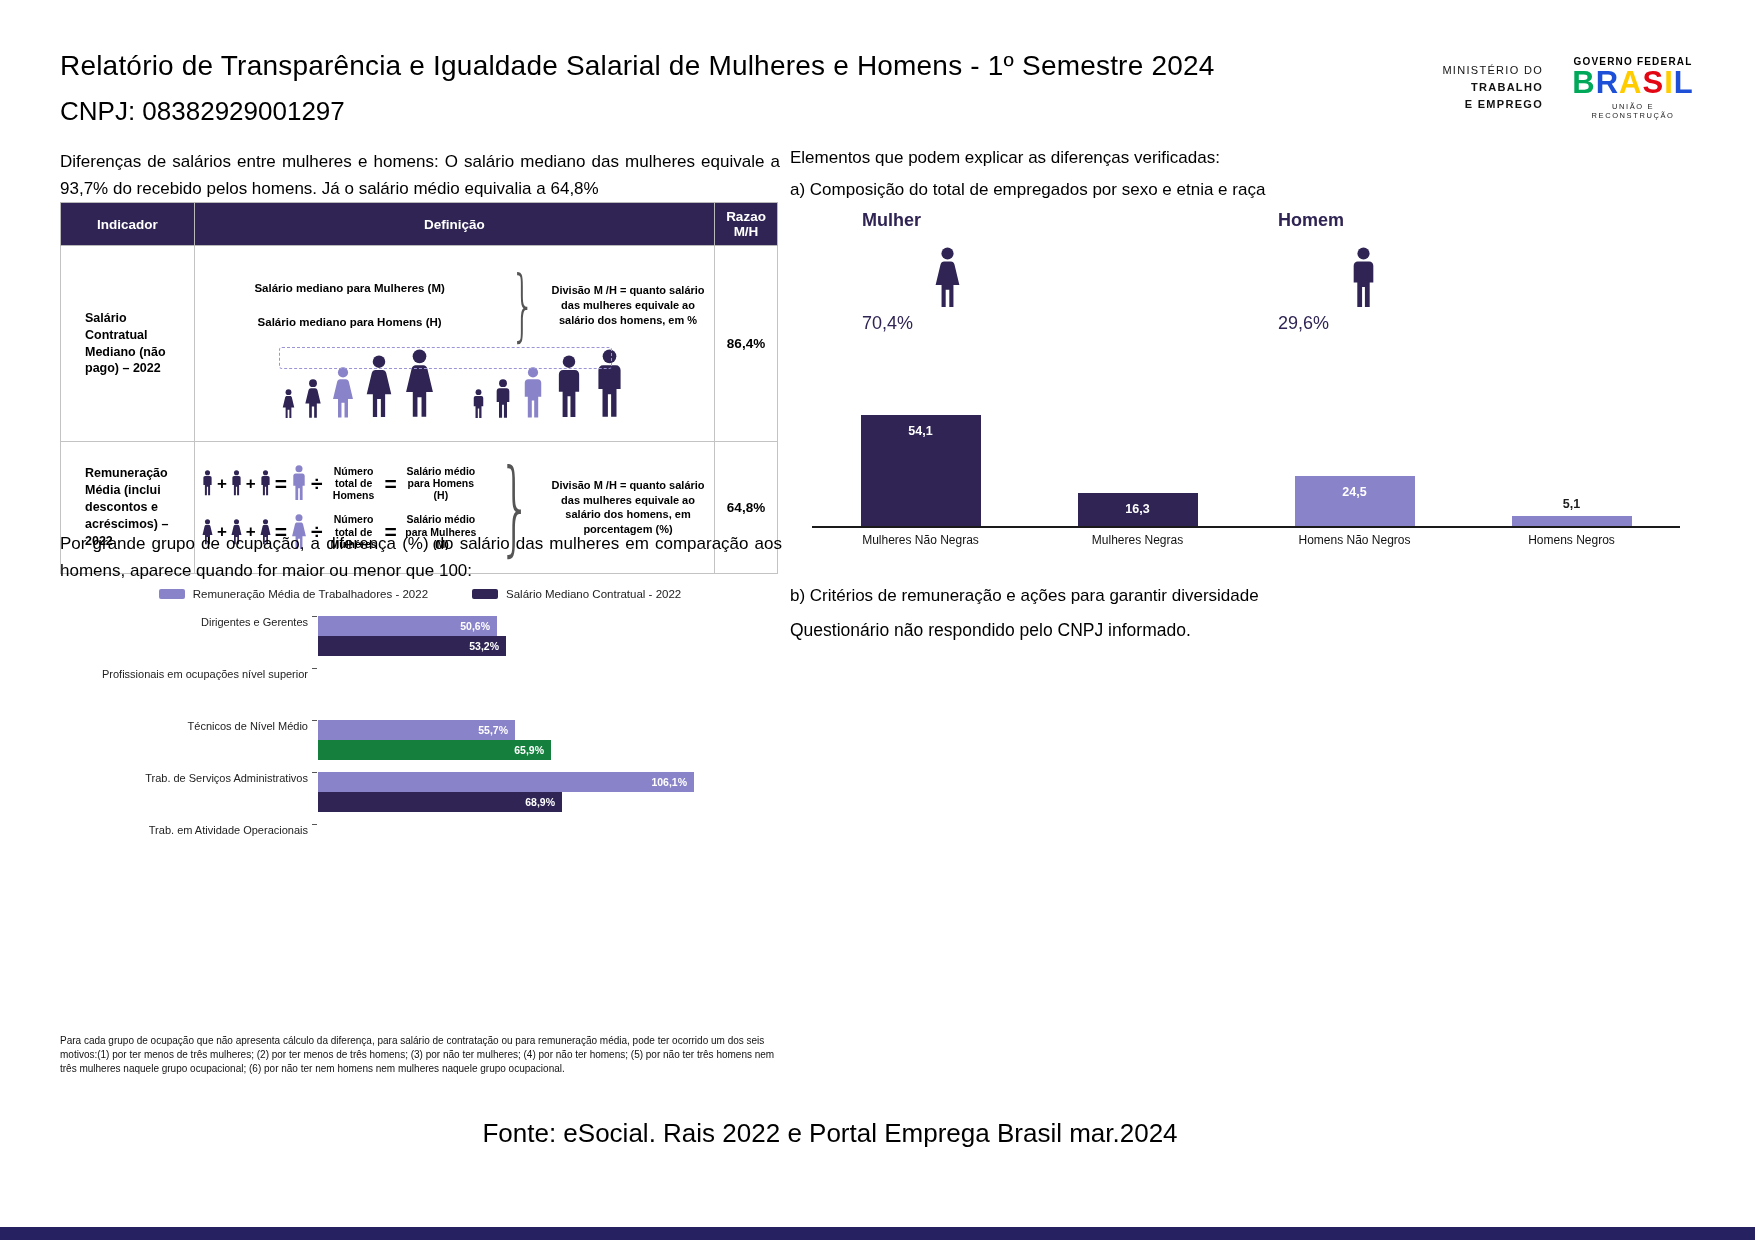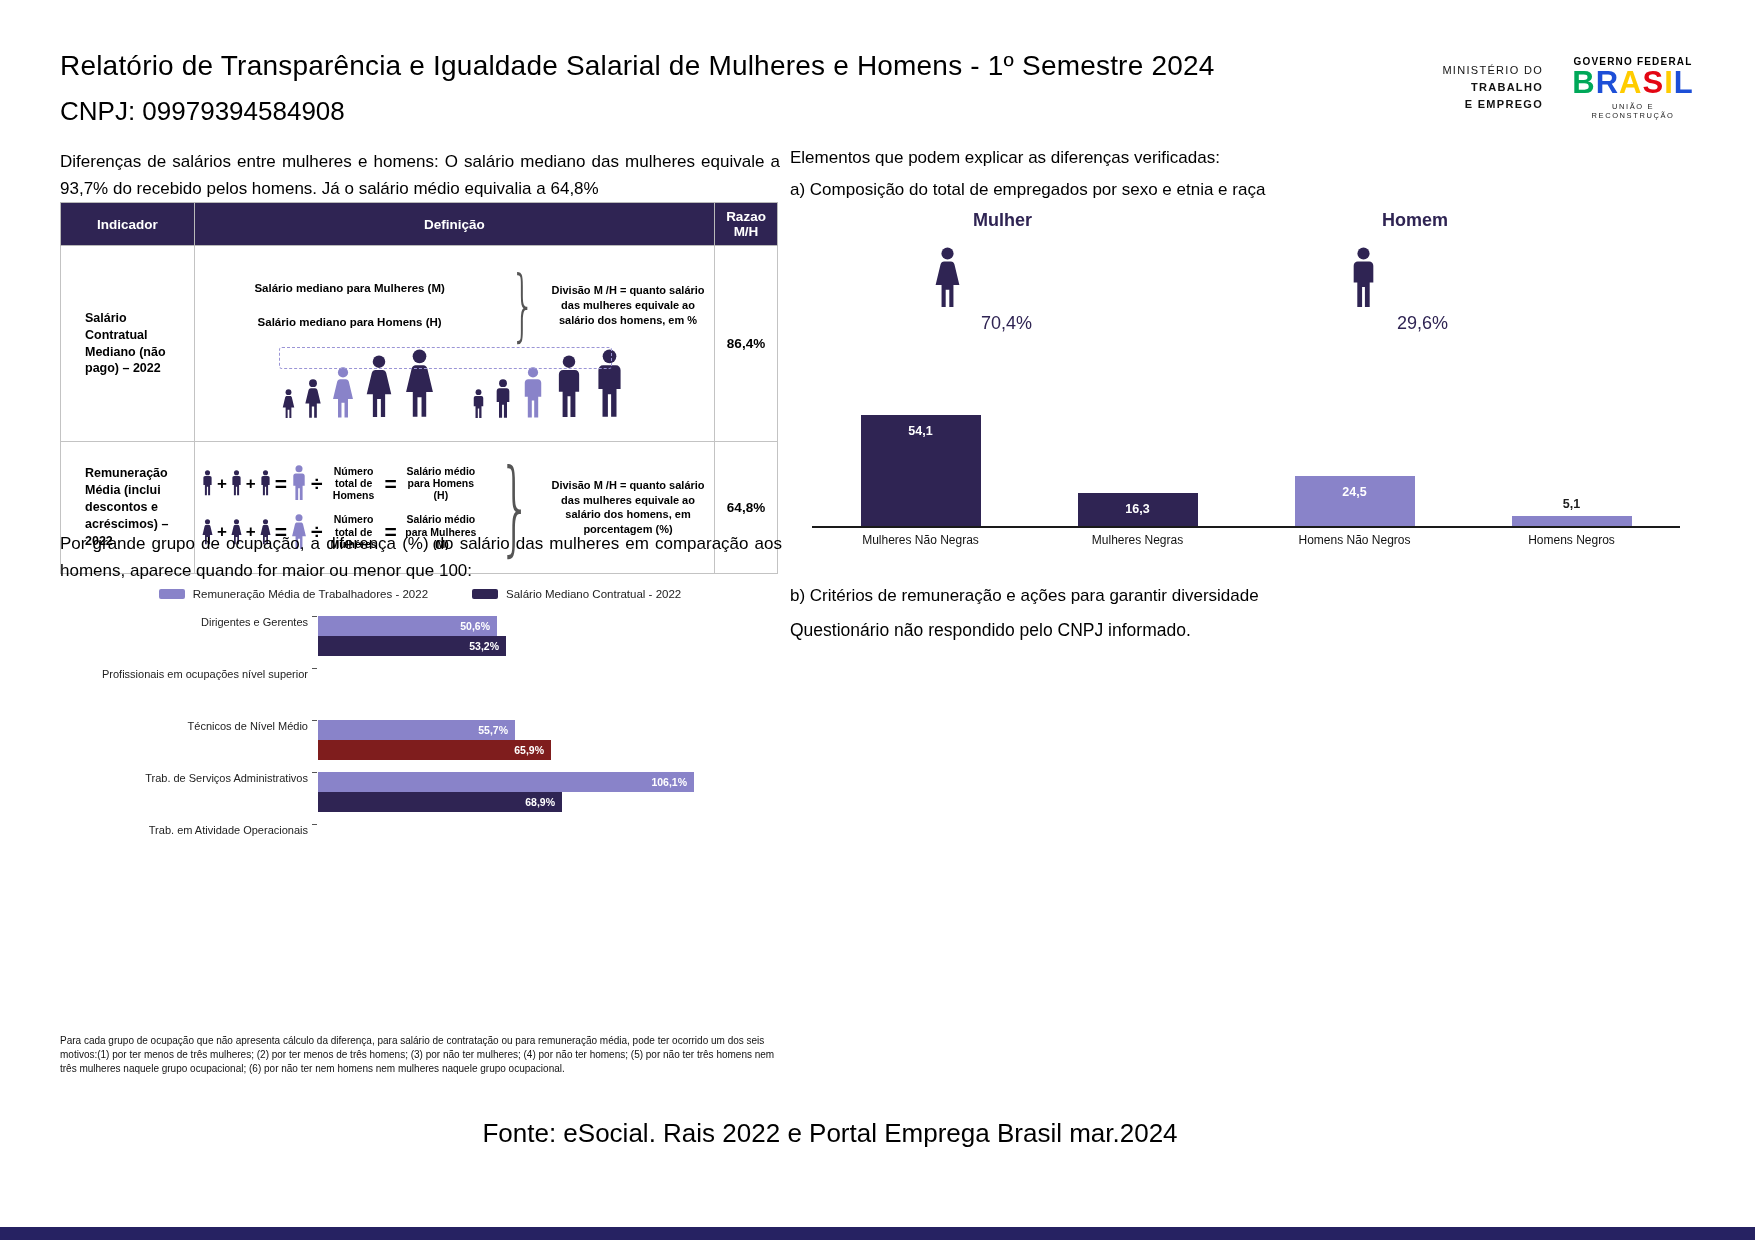--- a/index.html
+++ b/index.html
@@ -57,21 +57,21 @@
   .occ-label { width:248px; text-align:right; font-size:11px; color:#222; line-height:1.2; }
   .occ-tick { width:5px; height:1px; background:#555; margin:0 1px 0 4px; flex:none; }
   .occ-bars { display:flex; flex-direction:column; }
   .occ-bar { height:20px; position:relative; }
   .occ-val { position:absolute; right:7px; top:50%; transform:translateY(-50%); color:#fff; font-size:10.5px; font-weight:bold; white-space:nowrap; }
   .footnote { position:absolute; left:0; top:886px; width:722px; font-size:10px; line-height:1.4; color:#111;
               font-stretch:condensed; }
   
   .r-heading { font-size:17px; }
   .r-sub-a { font-size:17px; margin-top:12px; }
-  .sexblock { position:absolute; width:170px; text-align:right; }
+  .sexblock { position:absolute; width:170px; text-align:left; }
   .sex-m { left:72px; top:62px; } .sex-h { left:488px; top:62px; }
   .sex-label { font-size:18px; font-weight:bold; color:var(--dark); }
   .sex-icon { margin:16px auto 4px auto; }
   .sex-pct { font-size:18px; font-weight:normal; color:var(--dark); }
   .comp-chart { position:absolute; left:22px; top:208px; width:868px; }
   #comp-bars { display:flex; height:172px; border-bottom:2px solid #1a1a1a; align-items:flex-end; }
   .comp-slot { flex:1; position:relative; height:172px; display:flex; align-items:flex-end; justify-content:center; }
   .comp-bar { width:120px; }
   .comp-val { position:absolute; left:0; right:0; text-align:center; font-size:12.5px; font-weight:bold; }
   #comp-cats { display:flex; margin-top:5px; }
@@ -92,21 +92,21 @@
   </symbol>
   <symbol id="woman" viewBox="0 0 24 48">
     <circle cx="12" cy="5" r="4.7"></circle>
     <path d="M9.4,11.2 L14.6,11.2 C16,11.2 17,12.1 17.4,13.5 L21.2,29.5 L16.6,29.5 L16.6,46.5 L13.4,46.5 L13.4,33 L10.6,33 L10.6,46.5 L7.4,46.5 L7.4,29.5 L2.8,29.5 L6.6,13.5 C7,12.1 8,11.2 9.4,11.2 Z"></path>
   </symbol>
 </svg>
 
 <div class="page" style="--dark:#2f2453; --light:#8983c9;">
 
   <div class="title">Relatório de Transparência e Igualdade Salarial de Mulheres e Homens - 1º Semestre 2024</div>
-  <div class="cnpj">CNPJ: 09979394584908</div>
+  <div class="cnpj">CNPJ: 08382929001297</div>
 
   <div class="logos">
     <div class="ministry">
       <div>MINISTÉRIO DO</div>
       <div class="b">TRABALHO</div>
       <div class="b">E EMPREGO</div>
     </div>
     <div class="govlogo">
       <div class="top">GOVERNO FEDERAL</div>
       <div class="name"><span style="color:#00a859">B</span><span style="color:#1d4fd7">R</span><span style="color:#ffcc00">A</span><span style="color:#e30613">S</span><span style="color:#ffcc00">I</span><span style="color:#1d4fd7">L</span></div>
@@ -269,21 +269,21 @@
             <div class="occ-tick"></div>
             <div class="occ-bars"></div>
           </div>
           <div class="occ-row">
             <div class="occ-label">Técnicos de Nível Médio</div>
             <div class="occ-tick"></div>
             <div class="occ-bars">
               <div class="occ-bar" style="width: 197px; background: rgb(137, 131, 201);">
                 <span class="occ-val">55,7%</span>
               </div>
-              <div class="occ-bar" style="width: 233px; background: #7f1d1d;">
+              <div class="occ-bar" style="width: 233px; background: #15803d;">
                 <span class="occ-val">65,9%</span>
               </div>
             </div>
           </div>
           <div class="occ-row">
             <div class="occ-label">Trab. de Serviços Administrativos</div>
             <div class="occ-tick"></div>
             <div class="occ-bars">
               <div class="occ-bar" style="width: 376px; background: rgb(137, 131, 201);">
                 <span class="occ-val">106,1%</span>

